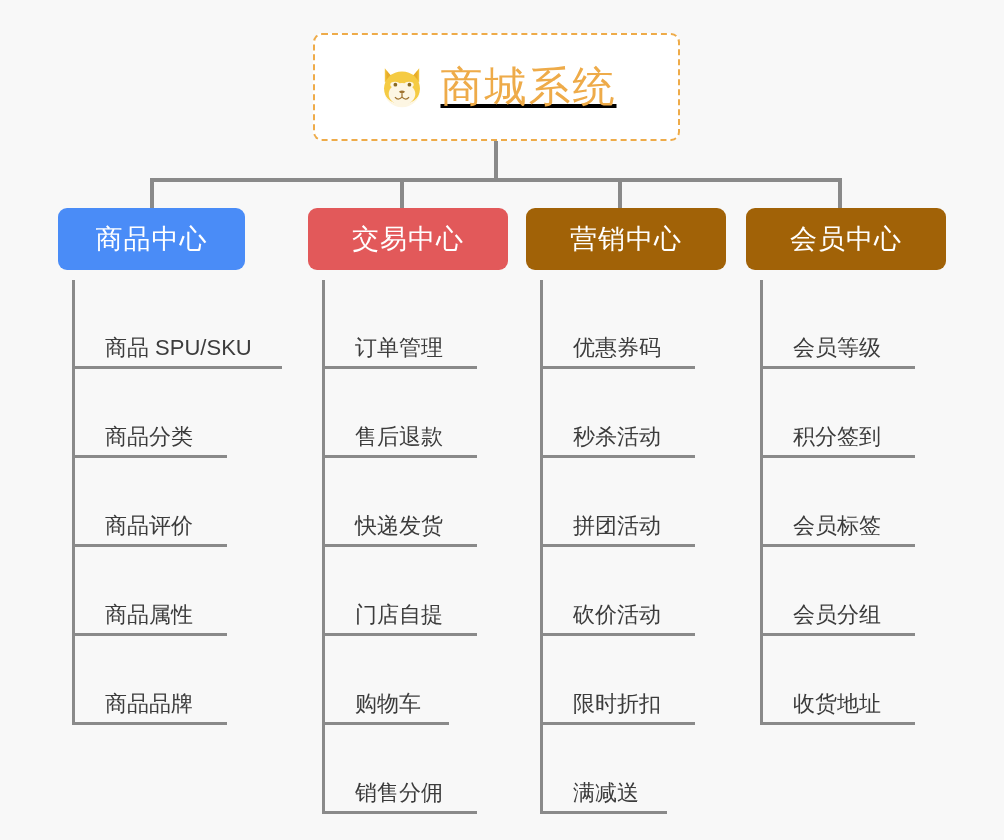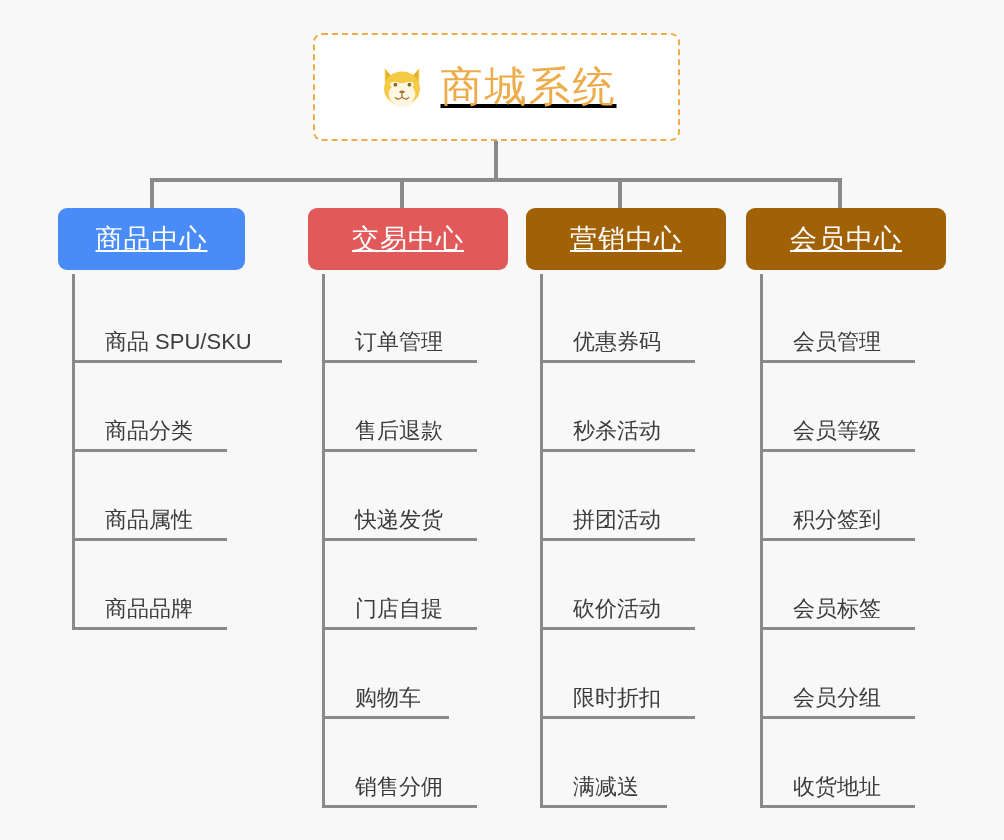--- a/index.html
+++ b/index.html
@@ -87,30 +87,29 @@
     height: 62px;
     border-radius: 9px;
     display: flex;
     align-items: center;
     justify-content: center;
     color: #ffffff;
     font-size: 27px;
     letter-spacing: 1px;
     line-height: 1;
     white-space: nowrap;
-    text-decoration: underline;
   }
   .col-1 .cat-header,
   .col-2 .cat-header,
   .col-3 .cat-header { width: 200px; }
 
   
   .leaf-list {
     position: relative;
-    margin-top: 4px;
+    margin-top: 10px;
     padding-top: 0;
     margin-left: 14px;
     border-left: 3px solid #8a8a8a;
   }
   .leaf-item {
     position: relative;
     height: 89px;
     display: flex;
     align-items: flex-end;
     padding-left: 30px;
@@ -177,20 +176,23 @@
         <span>商品中心</span>
       </div>
       <div class="leaf-list">
         <div class="leaf-item u-wide">
             <span class="leaf-label">商品 SPU/SKU</span>
           </div>
         <div class="leaf-item u-mid">
             <span class="leaf-label">商品分类</span>
           </div>
         <div class="leaf-item u-mid">
+            <span class="leaf-label">商品评价</span>
+          </div>
+        <div class="leaf-item u-mid">
             <span class="leaf-label">商品属性</span>
           </div>
         <div class="leaf-item u-mid">
             <span class="leaf-label">商品品牌</span>
           </div>
       </div>
     </div>
 
     <div class="column col-1">
       <div class="cat-header" style="background: rgb(226, 89, 90);">
@@ -243,23 +245,20 @@
           </div>
       </div>
     </div>
 
     <div class="column col-3">
       <div class="cat-header" style="background: #a16207;">
         <span>会员中心</span>
       </div>
       <div class="leaf-list">
         <div class="leaf-item u-mid">
-            <span class="leaf-label">会员管理</span>
-          </div>
-        <div class="leaf-item u-mid">
             <span class="leaf-label">会员等级</span>
           </div>
         <div class="leaf-item u-mid">
             <span class="leaf-label">积分签到</span>
           </div>
         <div class="leaf-item u-mid">
             <span class="leaf-label">会员标签</span>
           </div>
         <div class="leaf-item u-mid">
             <span class="leaf-label">会员分组</span>

